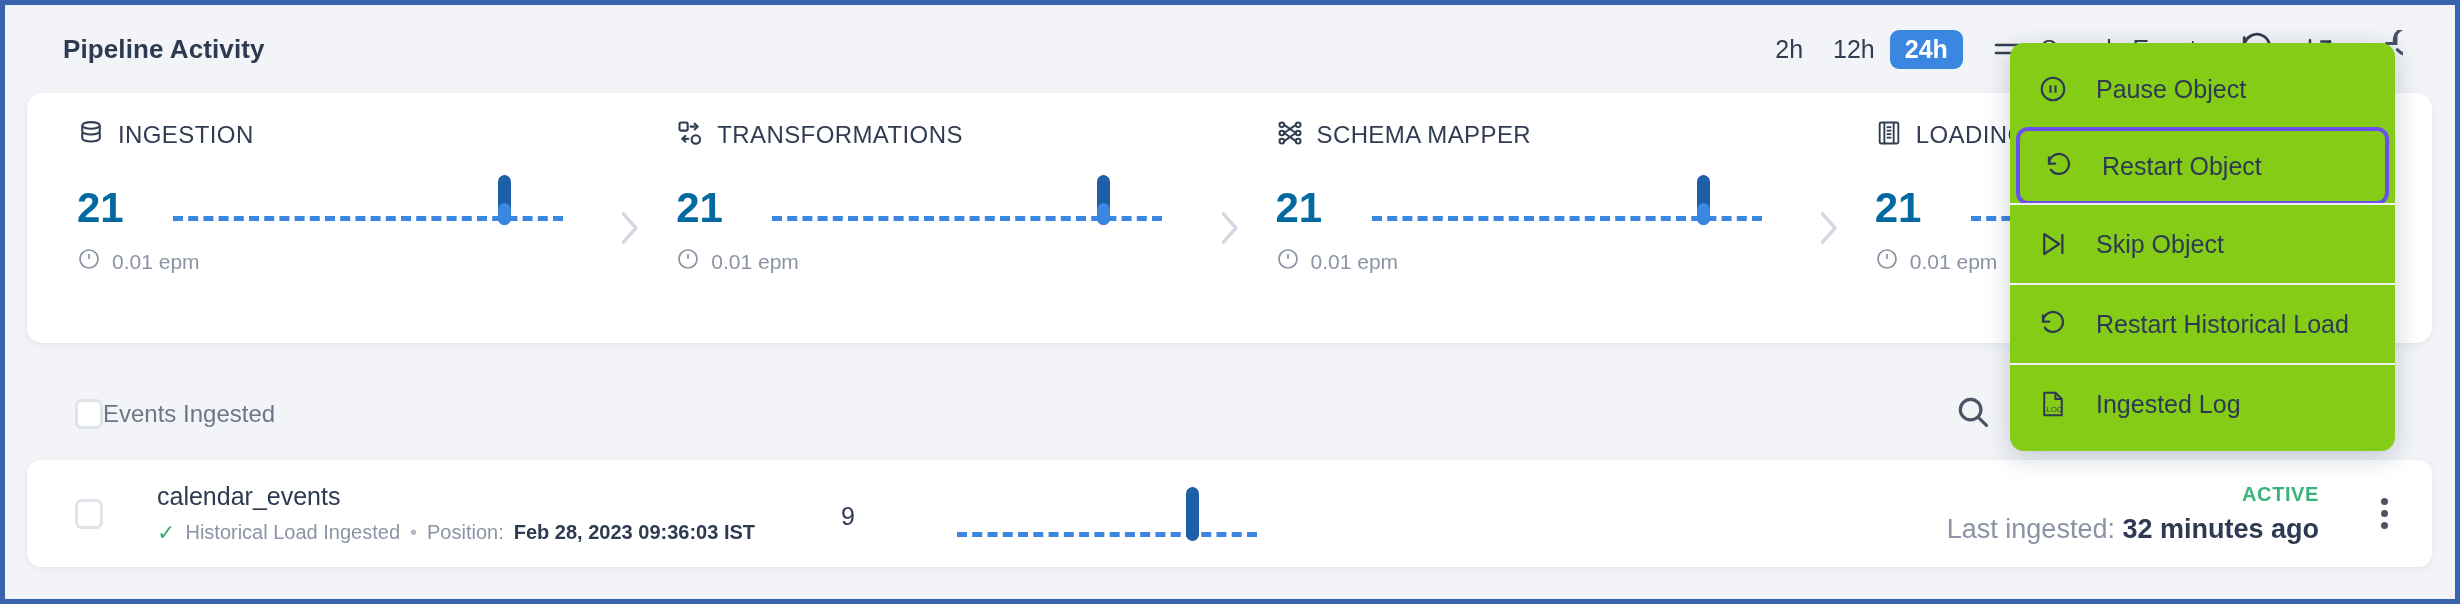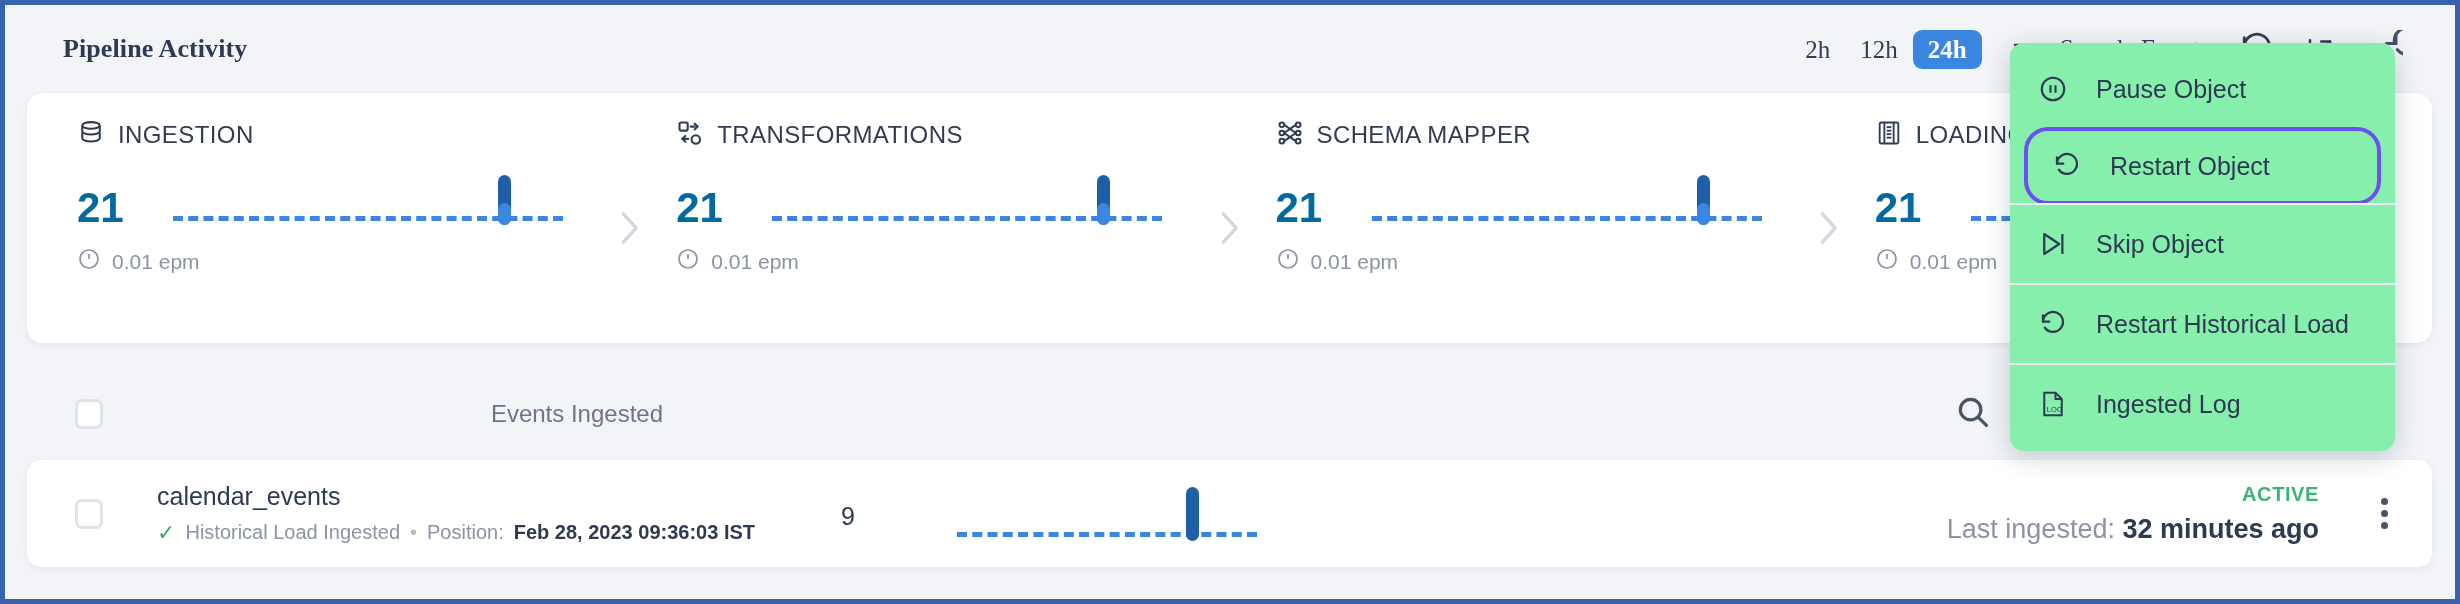--- a/index.html
+++ b/index.html
@@ -20,21 +20,20 @@
 
   
   .header {
     position: absolute;
     left: 0; top: 0;
     width: 100%;
     height: 88px;
     display: flex;
     align-items: center;
     padding: 0 52px 0 58px;
-    font-family: Liberation Serif, serif;
   }
   .page-title {
     font-size: 26px;
     font-weight: bold;
     color: #2e3a52;
     letter-spacing: .1px;
   }
   .header-right {
     margin-left: auto;
     display: flex;
@@ -170,21 +169,21 @@
   }
   .checkbox {
     width: 28px; height: 30px;
     border: 3px solid #dfe3ea;
     border-radius: 7px;
     background: #fff;
     cursor: pointer;
     flex: none;
   }
   .col-objects { margin-left: 30px; font-size: 24px; color: #6d7689; width: 660px; }
-  .col-events { font-size: 24px; color: #6d7689; width: 560px; text-align: right; }
+  .col-events { font-size: 24px; color: #6d7689; width: 560px; }
   .search-wrap { margin-left: auto; margin-right: 400px; }
 
   .row-card {
     position: absolute;
     left: 22px;
     top: 455px;
     width: 2405px;
     height: 107px;
     background: #ffffff;
     border-radius: 14px;
@@ -247,43 +246,43 @@
     background: #4b5466;
     display: block;
   }
 
   
   .menu {
     position: absolute;
     left: 2005px;
     top: 38px;
     width: 385px;
-    background: #86efac;
+    background: #84cc16;
     border-radius: 14px;
     box-shadow: 0 6px 26px rgba(25,40,70,.22);
     padding: 6px 0 8px 0;
     z-index: 50;
   }
   .menu-item {
     display: flex;
     align-items: center;
     gap: 26px;
     height: 80px;
     padding: 0 26px;
     font-size: 25px;
     color: #2e3a52;
     cursor: pointer;
     border-top: 2px solid #eef0f4;
     background: transparent;
   }
   .menu-item:first-child { border-top: none; }
   .menu-item.selected {
     border: 4px solid #6c4ff0;
-    border-radius: 24px;
-    margin: -2px 14px;
+    border-radius: 12px;
+    margin: -2px 6px;
     padding: 0 22px;
     height: 78px;
   }
   .menu-ico {
     width: 34px; height: 34px;
     display: flex; align-items: center; justify-content: center;
     color: #2e3a52;
     flex: none;
   }
 </style>

